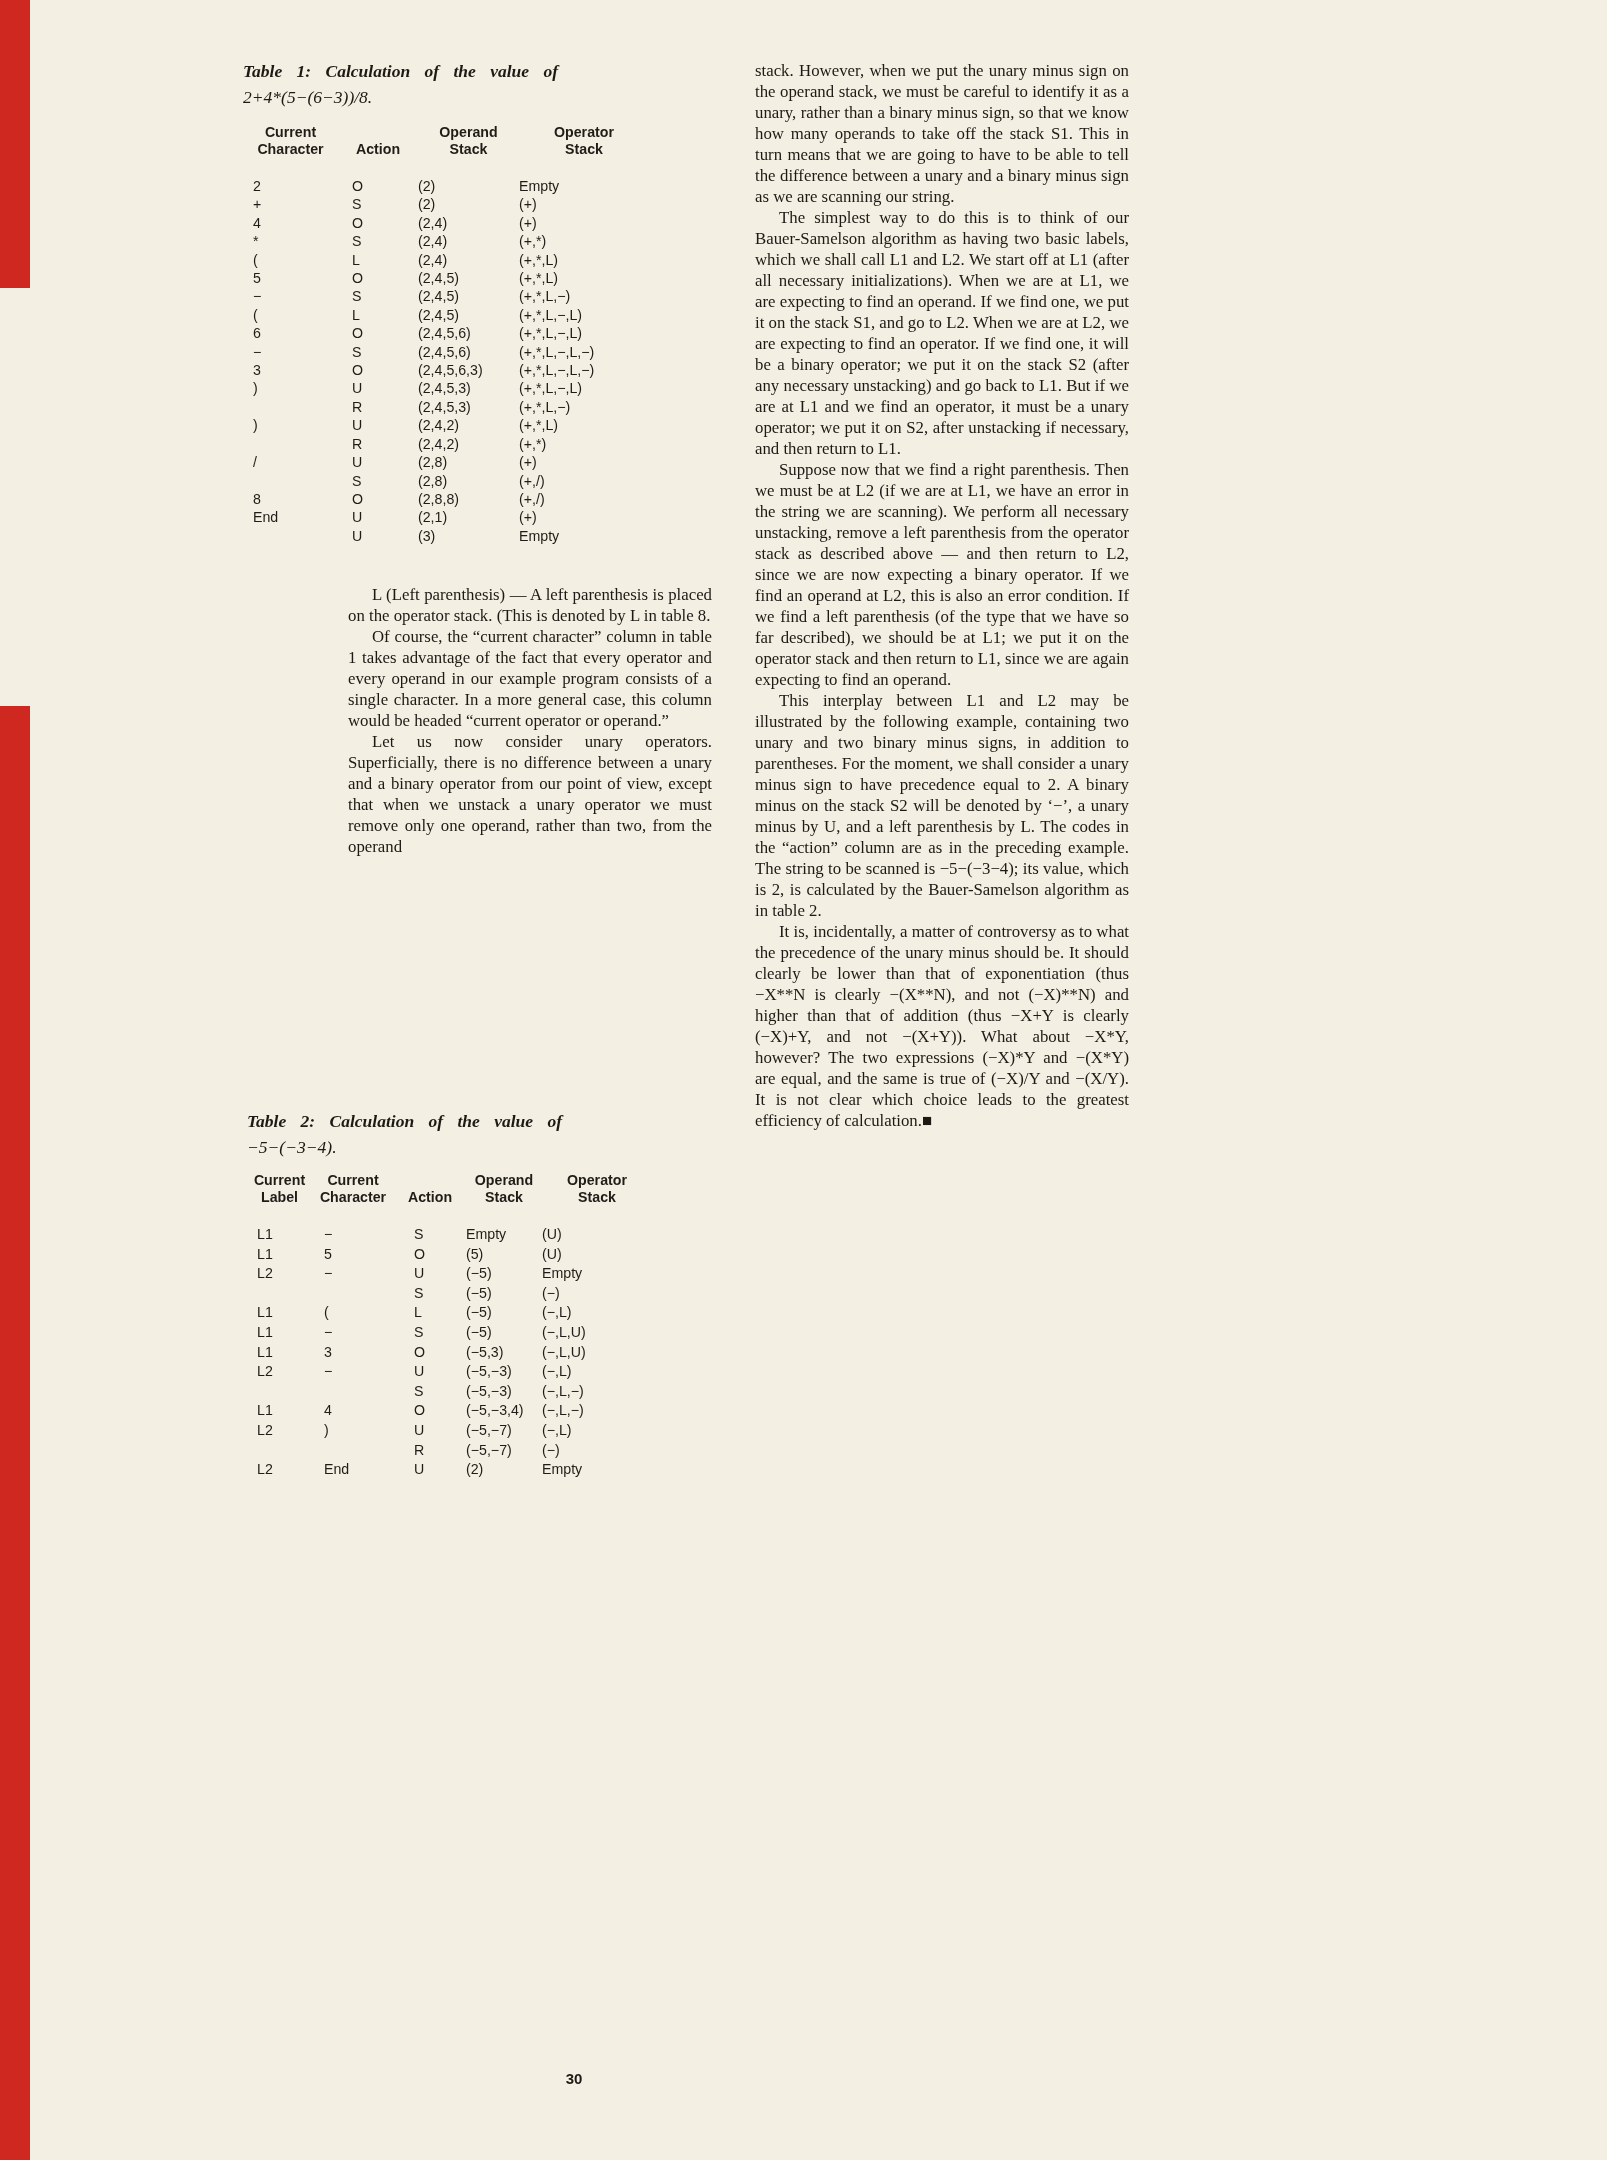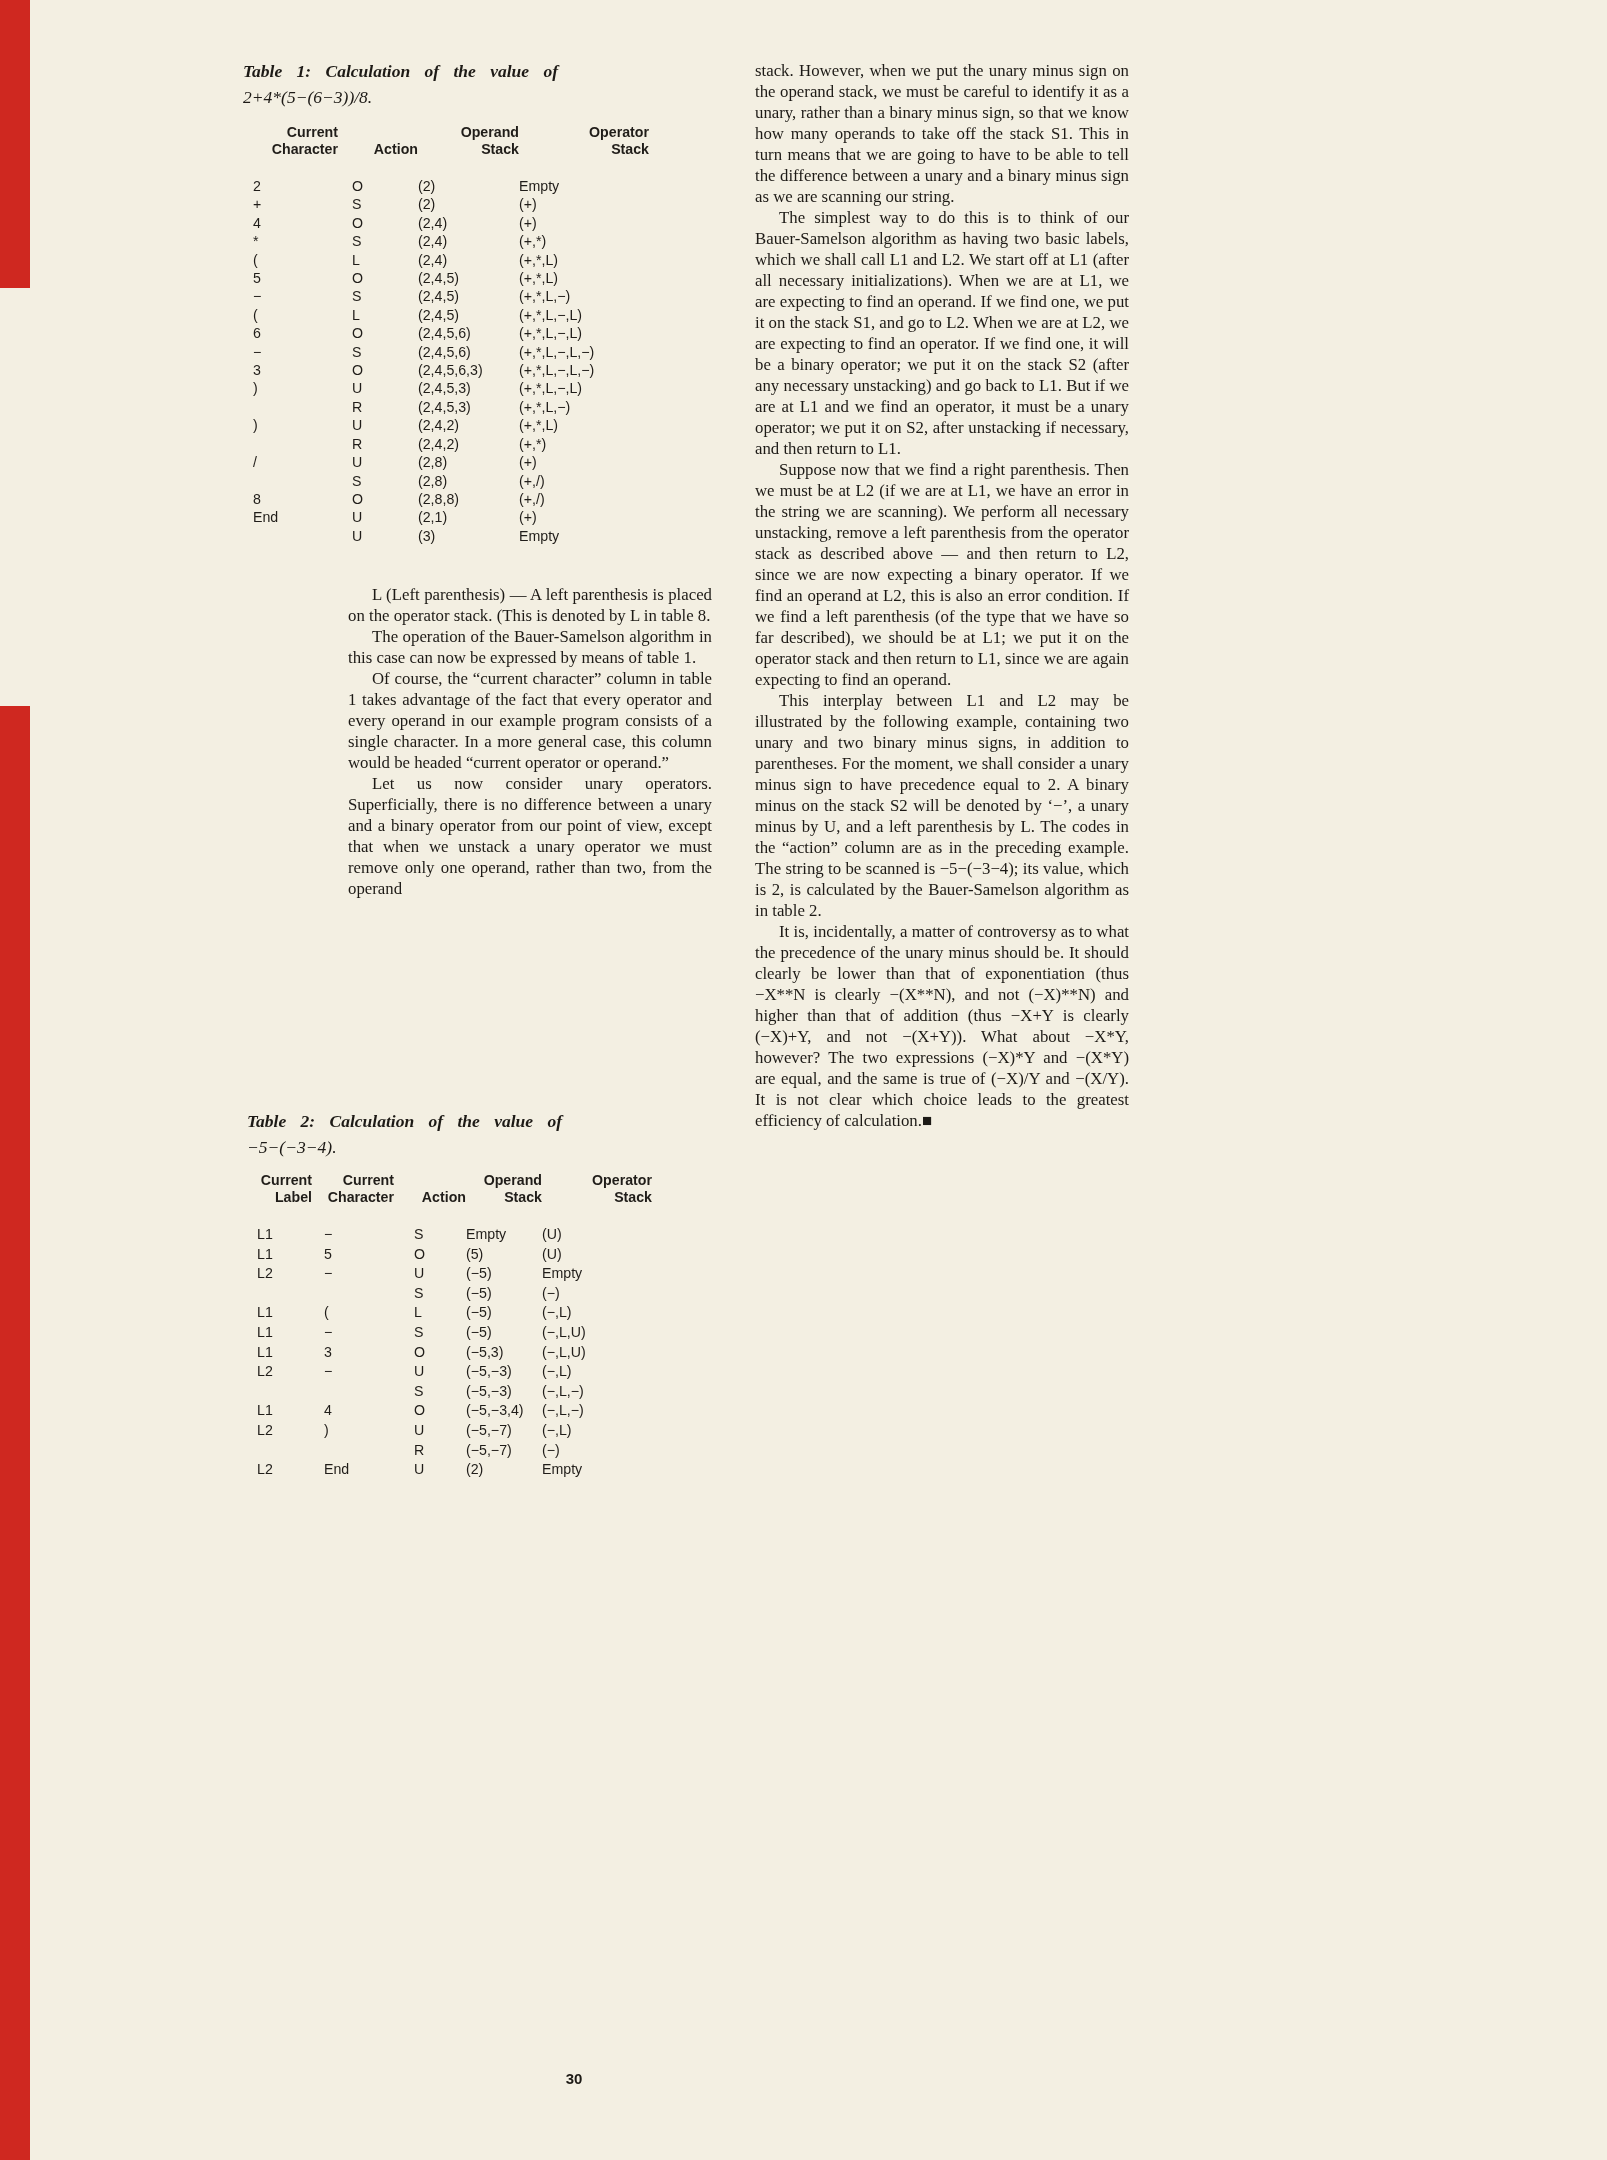--- a/index.html
+++ b/index.html
@@ -41,21 +41,21 @@
   table.data {
     position: absolute;
     border-collapse: collapse;
     table-layout: fixed;
     font-family: "Liberation Sans", sans-serif;
     font-size: 14.2px;
     color: #201d19;
   }
   table.data th {
     font-weight: bold;
-    text-align: right;
+    text-align: center;
     vertical-align: bottom;
     line-height: 17px;
     padding: 0 0 19px 0;
   }
   table.data td {
     padding: 0;
     white-space: nowrap;
     overflow: visible;
   }
   #table1 td { height: 18.4px; line-height: 18.4px; }
@@ -245,21 +245,20 @@
         <td></td>
         <td>U</td>
         <td>(3)</td>
         <td>Empty</td>
       </tr>
     </tbody>
 </table>
 
 <div class="textcol" id="left-text">
     <p>L (Left parenthesis) — A left parenthesis is placed on the operator stack. (This is denoted by L in table 8.</p>
-    <p>The operation of the Bauer-Samelson algorithm in this case can now be expressed by means of table 1.</p>
     <p>Of course, the “current character” column in table 1 takes advantage of the fact that every operator and every operand in our example program consists of a single character. In a more general case, this column would be headed “current operator or operand.”</p>
     <p>Let us now consider unary operators. Superficially, there is no difference between a unary and a binary operator from our point of view, except that when we unstack a unary operator we must remove only one operand, rather than two, from the operand</p>
   </div>
 
 <div class="caption" id="table2-caption">
   <div class="cap-line1">Table 2: Calculation of the value of</div>
   <div class="cap-line2">−5−(−3−4).</div>
 </div>
 
 <table class="data" id="table2">

